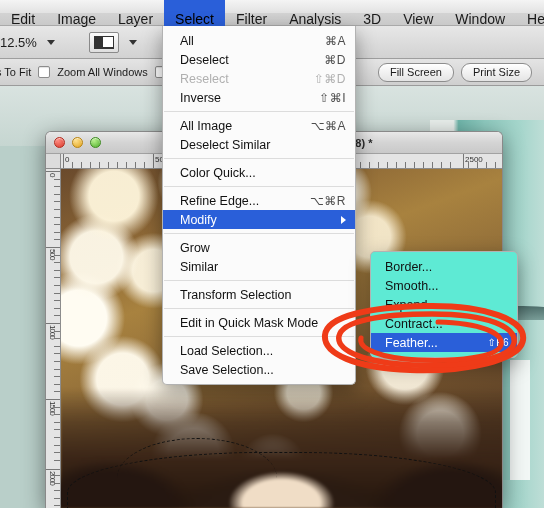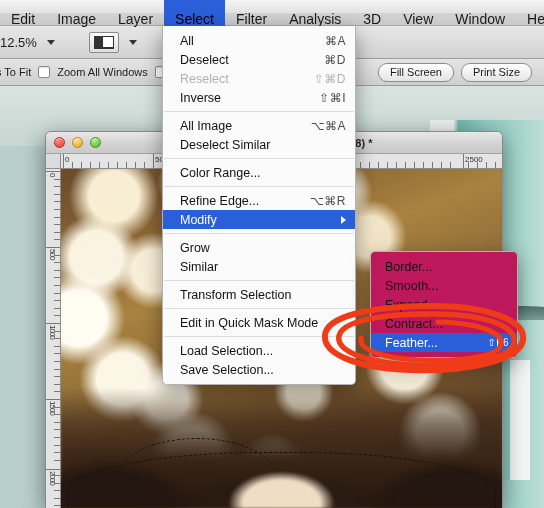--- a/index.html
+++ b/index.html
@@ -211,21 +211,21 @@
   .mrow .key { color:#4d4d4d; font-size:12px; letter-spacing:.5px; }
   .mrow.disabled .lbl, .mrow.disabled .key { color:#b0b0b0; }
   .mrow.hl { background:#2a5fd9; color:#fff; }
   .msep { height:1px; background:#dcdcdc; margin:4px 1px; }
   .subarrow { width:0;height:0;border-top:4px solid transparent;border-bottom:4px solid transparent;
               border-left:5px solid #fff; }
 
   
   #submenu {
     position:absolute; left:370px; top:251px; width:148px;
-    background:#be185d;
+    background:#5eead4;
     border:1px solid #b2b2b2; border-radius:5px;
     box-shadow:0 7px 20px rgba(0,0,0,.38);
     padding:5px 0;
     z-index:70;
     font-size:12.5px; color:#111;
   }
   .srow { height:19px; display:flex; align-items:center; padding:0 8px 0 14px; white-space:nowrap; }
   .srow .lbl { flex:1; }
   .srow .key { font-size:10px; color:#4d4d4d; letter-spacing:.5px; }
   .srow.hl { background:#2a5fd9; color:#fff; }
@@ -439,21 +439,21 @@
     <div class="msep"></div>
     <div class="mrow">
       <span class="lbl">All Image</span>
       <span class="key">⌥⌘A</span>
     </div>
     <div class="mrow">
       <span class="lbl">Deselect Similar</span>
     </div>
     <div class="msep"></div>
     <div class="mrow">
-      <span class="lbl">Color Range...</span>
+      <span class="lbl">Color Quick...</span>
     </div>
     <div class="msep"></div>
     <div class="mrow">
       <span class="lbl">Refine Edge...</span>
       <span class="key">⌥⌘R</span>
     </div>
     <div class="mrow hl">
       <span class="lbl">Modify</span>
       <span class="subarrow"></span>
     </div>

